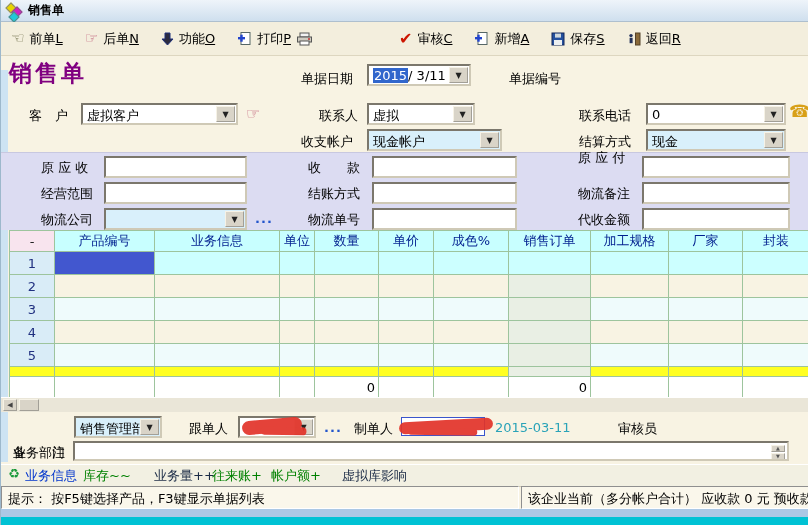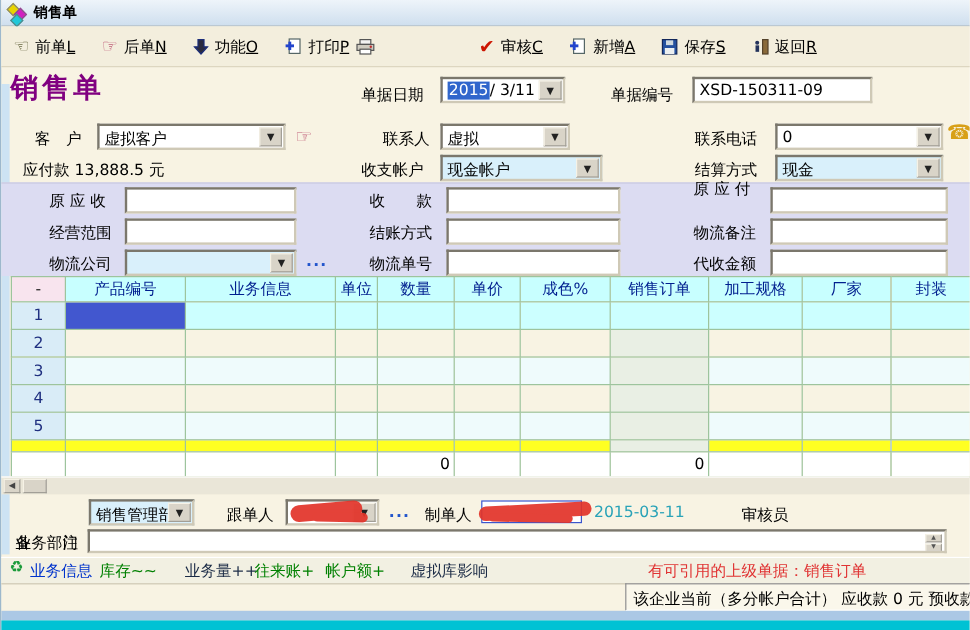--- a/index.html
+++ b/index.html
@@ -176,38 +176,36 @@
 
   <div class="leftstrip"></div>
 
   <div class="bigtitle">销售单</div>
   <div class="lbl" style="left:300px;top:70px">单据日期</div>
   <div class="combo" style="left:366px;top:64px;width:104px">
     <span class="sel-year">2015</span><span>/ 3/11</span>
     <span class="cbtn">▼</span>
   </div>
   <div class="lbl" style="left:508px;top:70px">单据编号</div>
-  <div class="tb" style="left:576px;top:64px;width:150px">XSD-150311-09</div>
 
   <div class="lbl" style="left:28px;top:107px">客　户</div>
   <div class="combo" style="left:80px;top:103px;width:157px">
     <span>虚拟客户</span><span class="cbtn">▼</span>
   </div>
   <span class="lbl handR" style="left:245px;top:104px;font-size:16px">☞</span>
   <div class="lbl" style="left:318px;top:107px">联系人</div>
   <div class="combo" style="left:366px;top:103px;width:108px">
     <span>虚拟</span><span class="cbtn">▼</span>
   </div>
   <div class="lbl" style="left:578px;top:107px">联系电话</div>
   <div class="combo" style="left:645px;top:103px;width:140px">
     <span>0</span><span class="cbtn">▼</span>
   </div>
   <span class="lbl phone" style="left:788px;top:101px">☎</span>
 
-  <div class="lbl" style="left:18px;top:133px"><span>应付款</span> <span>13,888.5</span> <span>元</span></div>
   <div class="lbl" style="left:300px;top:133px">收支帐户</div>
   <div class="combo blue" style="left:366px;top:129px;width:135px">
     <span>现金帐户</span><span class="cbtn">▼</span>
   </div>
   <div class="lbl" style="left:578px;top:133px">结算方式</div>
   <div class="combo blue" style="left:645px;top:129px;width:140px">
     <span>现金</span><span class="cbtn">▼</span>
   </div>
 
   <div class="lav"></div>
@@ -387,21 +385,21 @@
   </div>
 
   <div class="infobar"></div>
   <span class="lbl recycle" style="left:7px;top:466px">♻</span>
   <span class="lbl linkblue" style="left:24px;top:467px">业务信息</span>
   <span class="lbl green" style="left:82px;top:467px">库存~~</span>
   <span class="lbl darknavy" style="left:153px;top:467px">业务量++</span>
   <span class="lbl green" style="left:211px;top:467px">往来账+</span>
   <span class="lbl green" style="left:270px;top:467px">帐户额+</span>
   <span class="lbl darknavy" style="left:341px;top:467px">虚拟库影响</span>
-  <span class="lbl redhint" style="left:539px;top:467px">有可引用的上级单据：销售订单</span>
 
   <div class="statusbar">
+    <div class="spanel" style="left:0;width:518px">提示： 按F5键选择产品，F3键显示单据列表</div>
     <div class="spanel" style="left:520px;width:288px">该企业当前（多分帐户合计） 应收款 0 元 预收款 0.00 元</div>
   </div>
   <div class="strip1"></div>
   <div class="strip2"></div>
 
 </div>
 
 </body></html>

